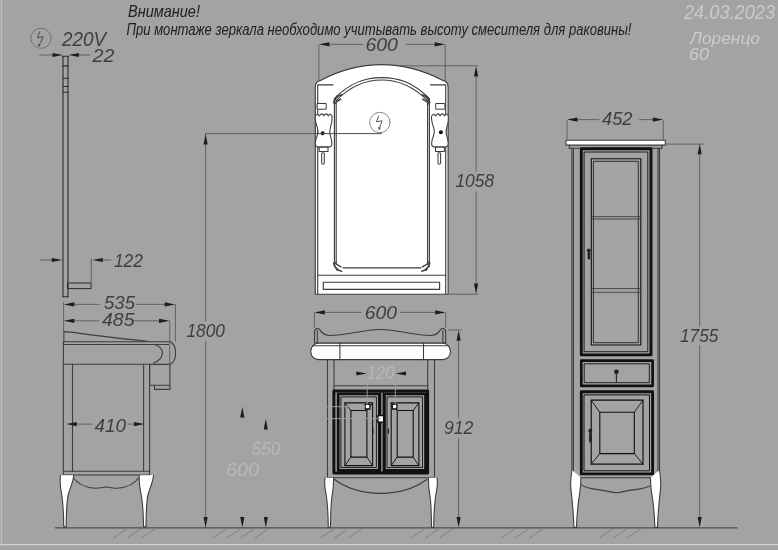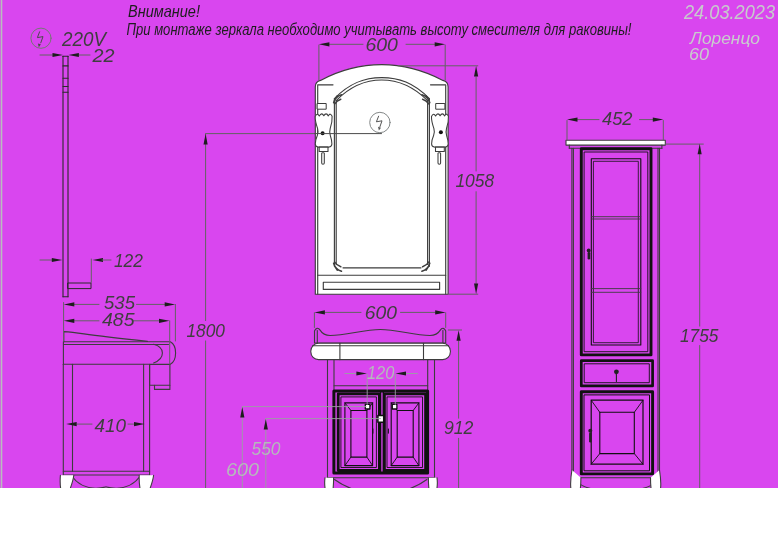--- a/index.html
+++ b/index.html
@@ -1,16 +1,16 @@
 <!DOCTYPE html>
 <html><head>
 <meta charset="utf-8">
 <style>
   html,body{margin:0;padding:0;background:#ffffff;}
-  #page{position:relative;width:778px;height:488px;background:#d946ef;overflow:hidden;}
+  #page{position:relative;width:778px;height:550px;background:#a3a3a3;overflow:hidden;}
   svg{position:absolute;left:0;top:0;}
   text{font-family:"Liberation Sans",sans-serif;font-style:italic;}
 </style>
 </head>
 <body>
 <div id="page">
 <svg width="778" height="550" viewBox="0 0 778 550" fill="none" stroke-linecap="round" stroke-linejoin="round">
 
 <line x1="1.5" y1="0" x2="1.5" y2="545" stroke="#b9bcbe" stroke-width="1.6"></line>
 

